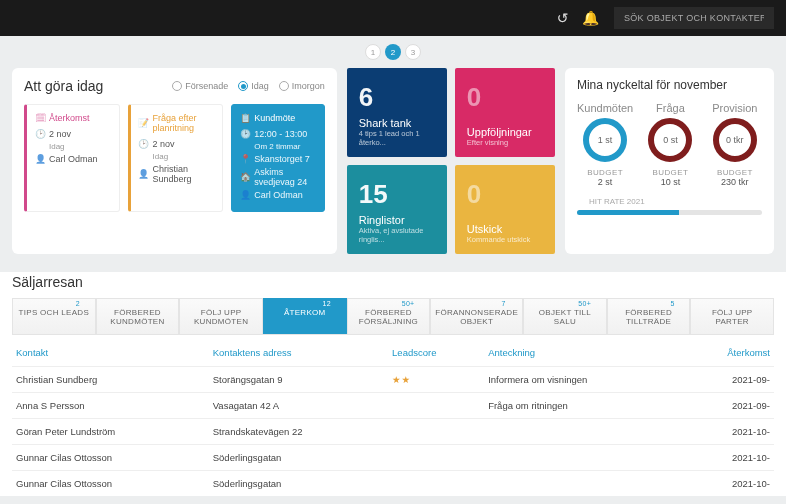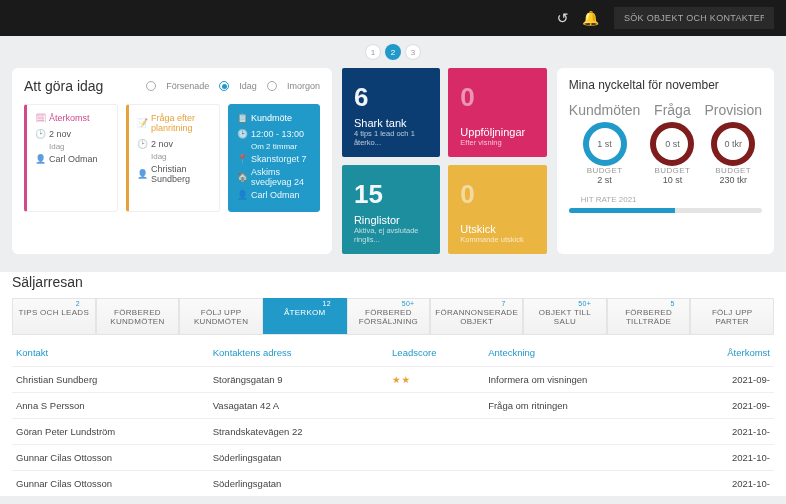--- a/index.html
+++ b/index.html
@@ -13,21 +13,21 @@
   .pager .dot { width: 16px; height: 16px; border-radius: 50%; display: flex; align-items: center; justify-content: center; font-size: 8px; }
   .pager .dot.off { background: #fff; color: #999; border: 1px solid #ddd; }
   .pager .dot.on  { background: #2199c9; color: #fff; }
 
   .dash { display: flex; gap: 10px; padding: 0 12px 10px; align-items: stretch; }
   .panel { background: #fff; border-radius: 6px; }
   .todo { flex: 1.3; padding: 10px 12px; }
   .todo-head { display: flex; justify-content: space-between; align-items: center; margin-bottom: 10px; }
   .todo-head h2 { font-size: 14px; font-weight: 400; }
   .filters { display: flex; gap: 10px; font-size: 9px; color: #888; }
-  .filters label { display: flex; align-items: center; gap: 10px; }
+  .filters label { display: flex; align-items: center; gap: 3px; }
   .radio { width: 10px; height: 10px; border: 1px solid #aaa; border-radius: 50%; display: inline-block; position: relative; }
   .radio.on { border-color: #2199c9; }
   .radio.on::after { content: ""; width: 5px; height: 5px; background: #2199c9; border-radius: 50%; position: absolute; top: 1.5px; left: 1.5px; }
 
   .todo-cards { display: flex; gap: 8px; }
   .tcard { flex: 1; border: 1px solid #eee; border-radius: 3px; padding: 8px; font-size: 9px; }
   .tcard .title { font-weight: 500; margin-bottom: 6px; display: flex; align-items: center; gap: 4px; }
   .tcard .row { display: flex; align-items: center; gap: 4px; margin-bottom: 3px; color: #555; }
   .tcard.pink .title { color: #d1498b; } .tcard.pink  { border-left: 3px solid #d1498b; }
   .tcard.orange .title { color: #e8a23a; } .tcard.orange{ border-left: 3px solid #e8a23a; }
@@ -43,24 +43,24 @@
   .tile.navy  { background: #0b3d73; }
   .tile.pink  { background: #d82a66; }
   .tile.teal  { background: #1c8e9e; }
   .tile.amber { background: #eab540; }
   .tile.pink .num, .tile.amber .num { opacity: .5; }
 
   .kpi { flex: .8; padding: 10px 12px; }
   .kpi h3 { font-size: 12px; font-weight: 400; }
   .rings { display: flex; gap: 10px; margin: 10px 0 6px; }
   .ring-wrap { text-align: center; flex: 1; }
-  .ring-wrap .cap { font-size: 14px; color: #8a8a8a; margin-bottom: 4px; }
+  .ring-wrap .cap { font-size: 11px; color: #8a8a8a; margin-bottom: 4px; }
   .ring { width: 44px; height: 44px; border: 6px solid #7f1d1d; border-radius: 50%; margin: 0 auto; display: flex; align-items: center; justify-content: center; font-size: 9px; color: #666; }
   .ring.accent { border-color: #2199c9; }
-  .ring-wrap .budget { font-size: 8px; color: #999; letter-spacing: .4px; }
+  .ring-wrap .budget { font-size: 8px; color: #999; letter-spacing: .4px; margin-top: 6px; }
   .ring-wrap .bval { font-size: 9px; color: #555; }
   .hit-label { font-size: 8px; color: #aaa; margin-top: 10px; padding-left: 12px; }
   .hit-bar { height: 5px; background: #e4e4e4; border-radius: 3px; margin-top: 4px; overflow: hidden; }
   .hit-bar span { display: block; height: 100%; width: 55%; background: #2199c9; }
 
   .journey { margin: 8px 0 0; background: #fff; padding: 2px 12px 0; }
   .journey h3 { font-size: 14px; font-weight: 400; margin-bottom: 8px; }
   .tabs { display: flex; border-bottom: 1px solid #e4e4e4; }
   .tab { position: relative; flex: 1; text-align: center; padding: 9px 4px 8px; font-size: 8px; letter-spacing: .3px; color: #666; border: 1px solid #e4e4e4; border-bottom: none; background: linear-gradient(#fafafa, #f1f1f1); cursor: pointer; text-transform: uppercase; }
   .tab.on { background: #2199c9; color: #fff; border-color: #2199c9; }

